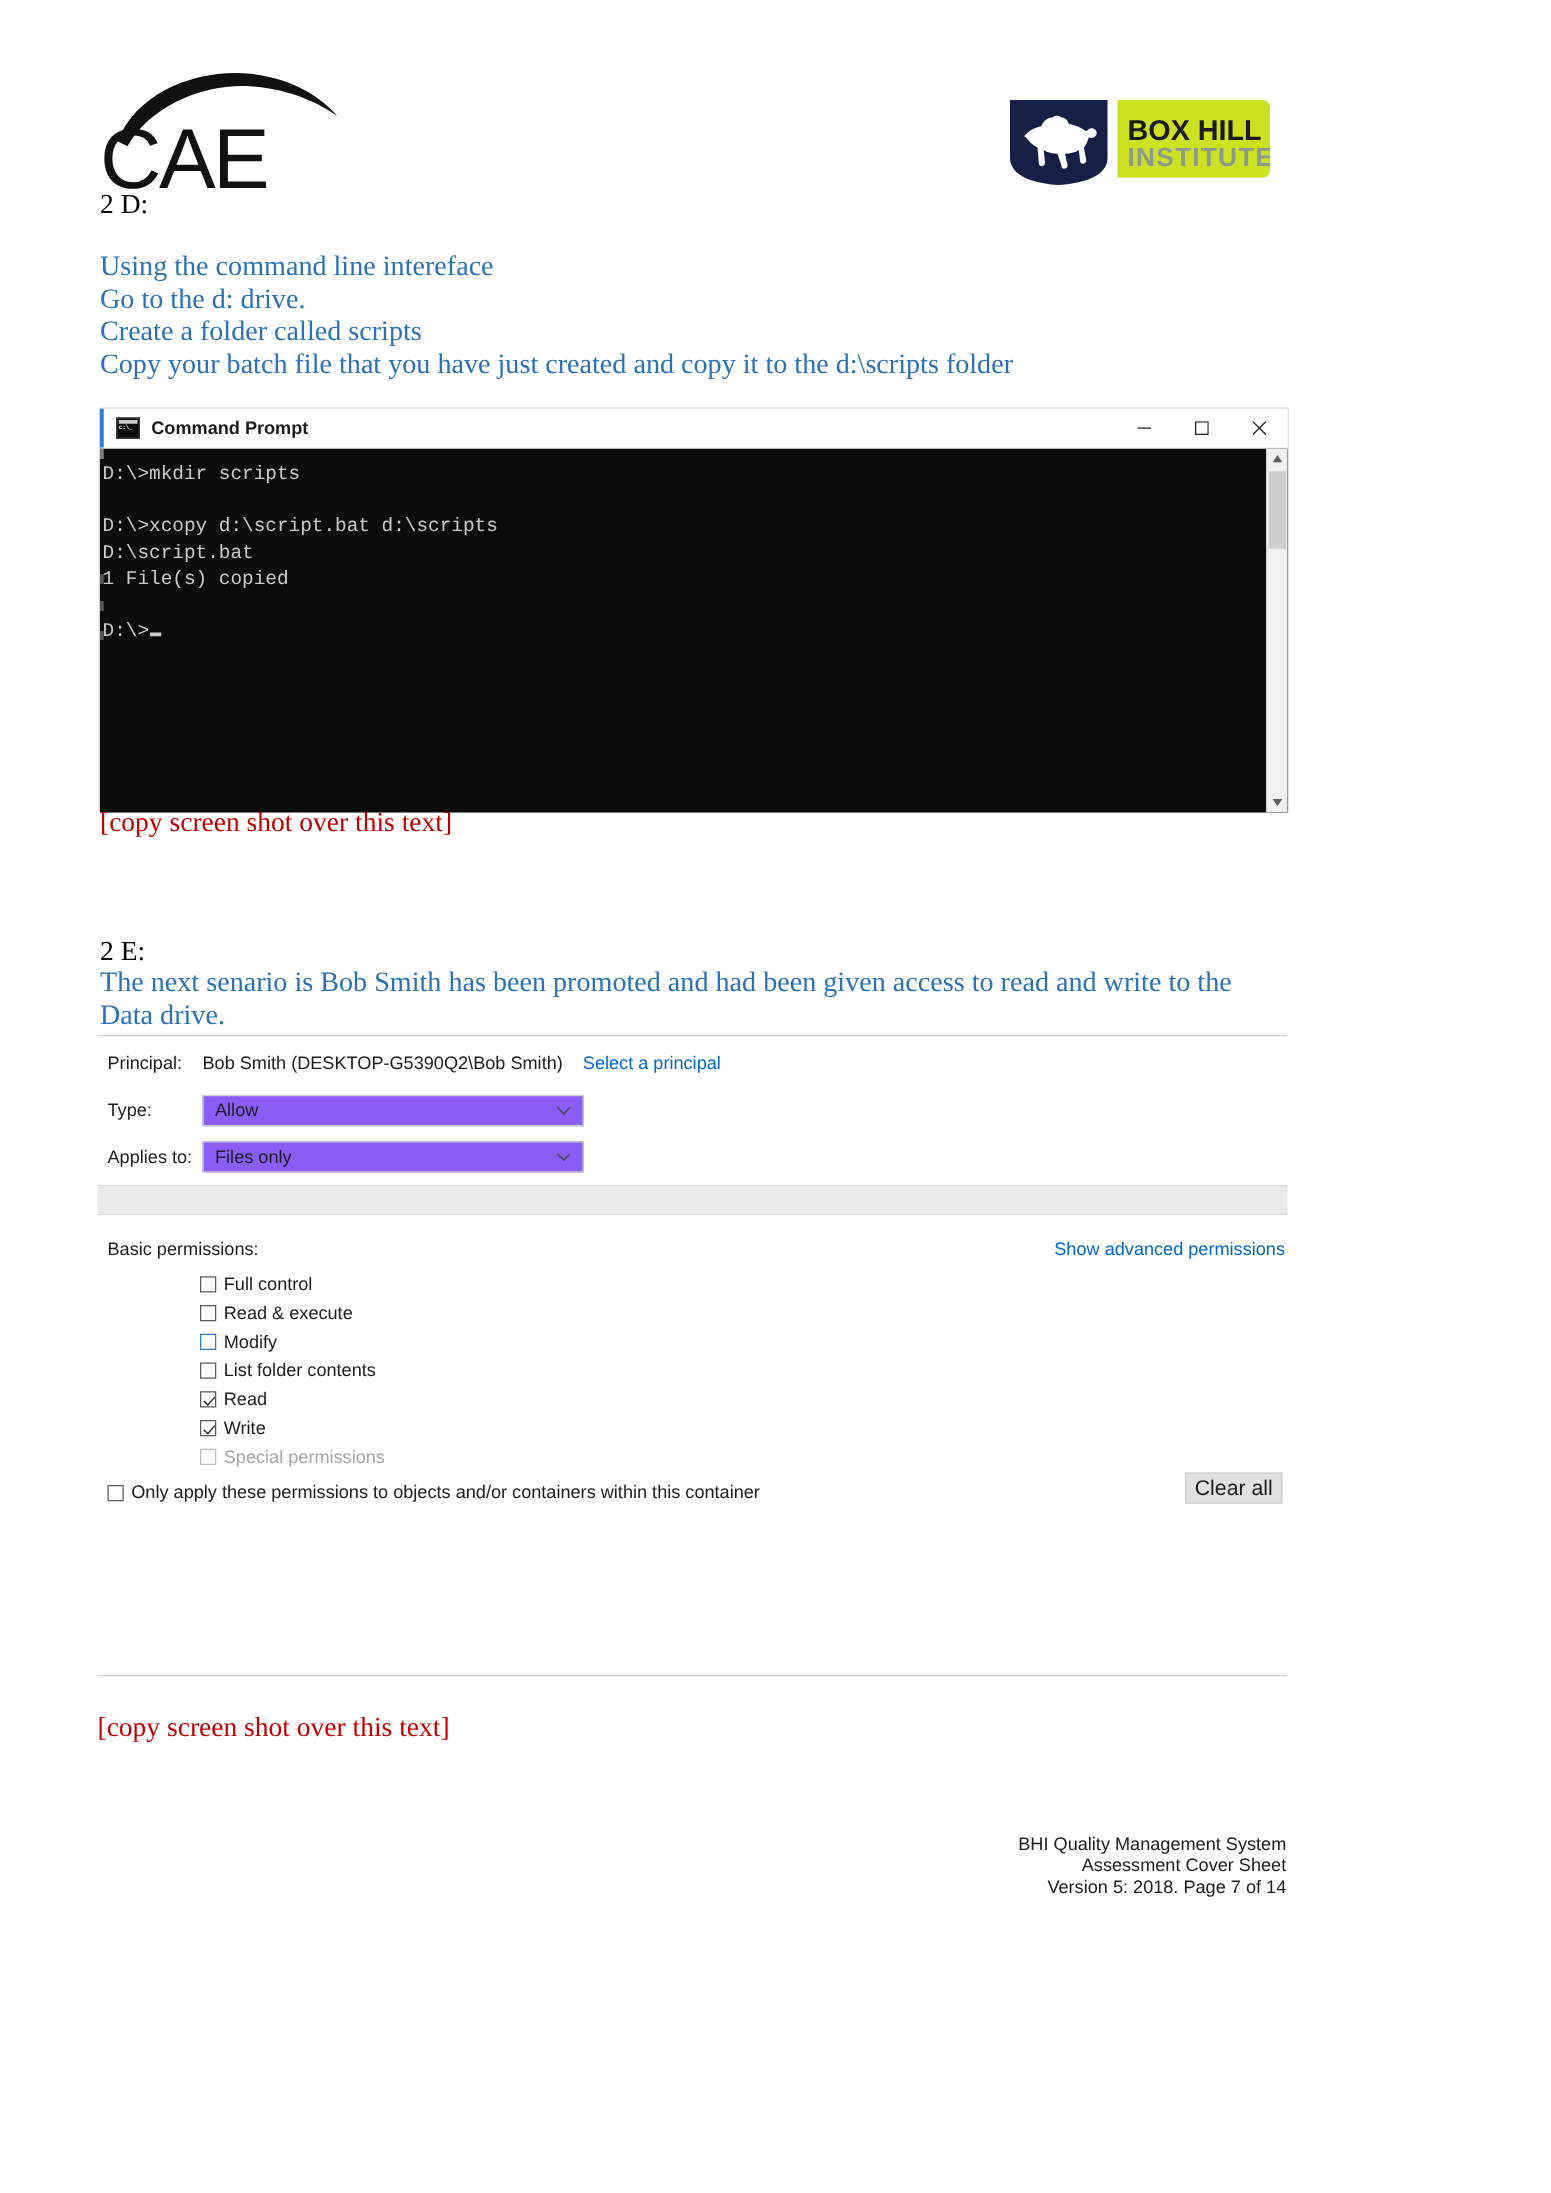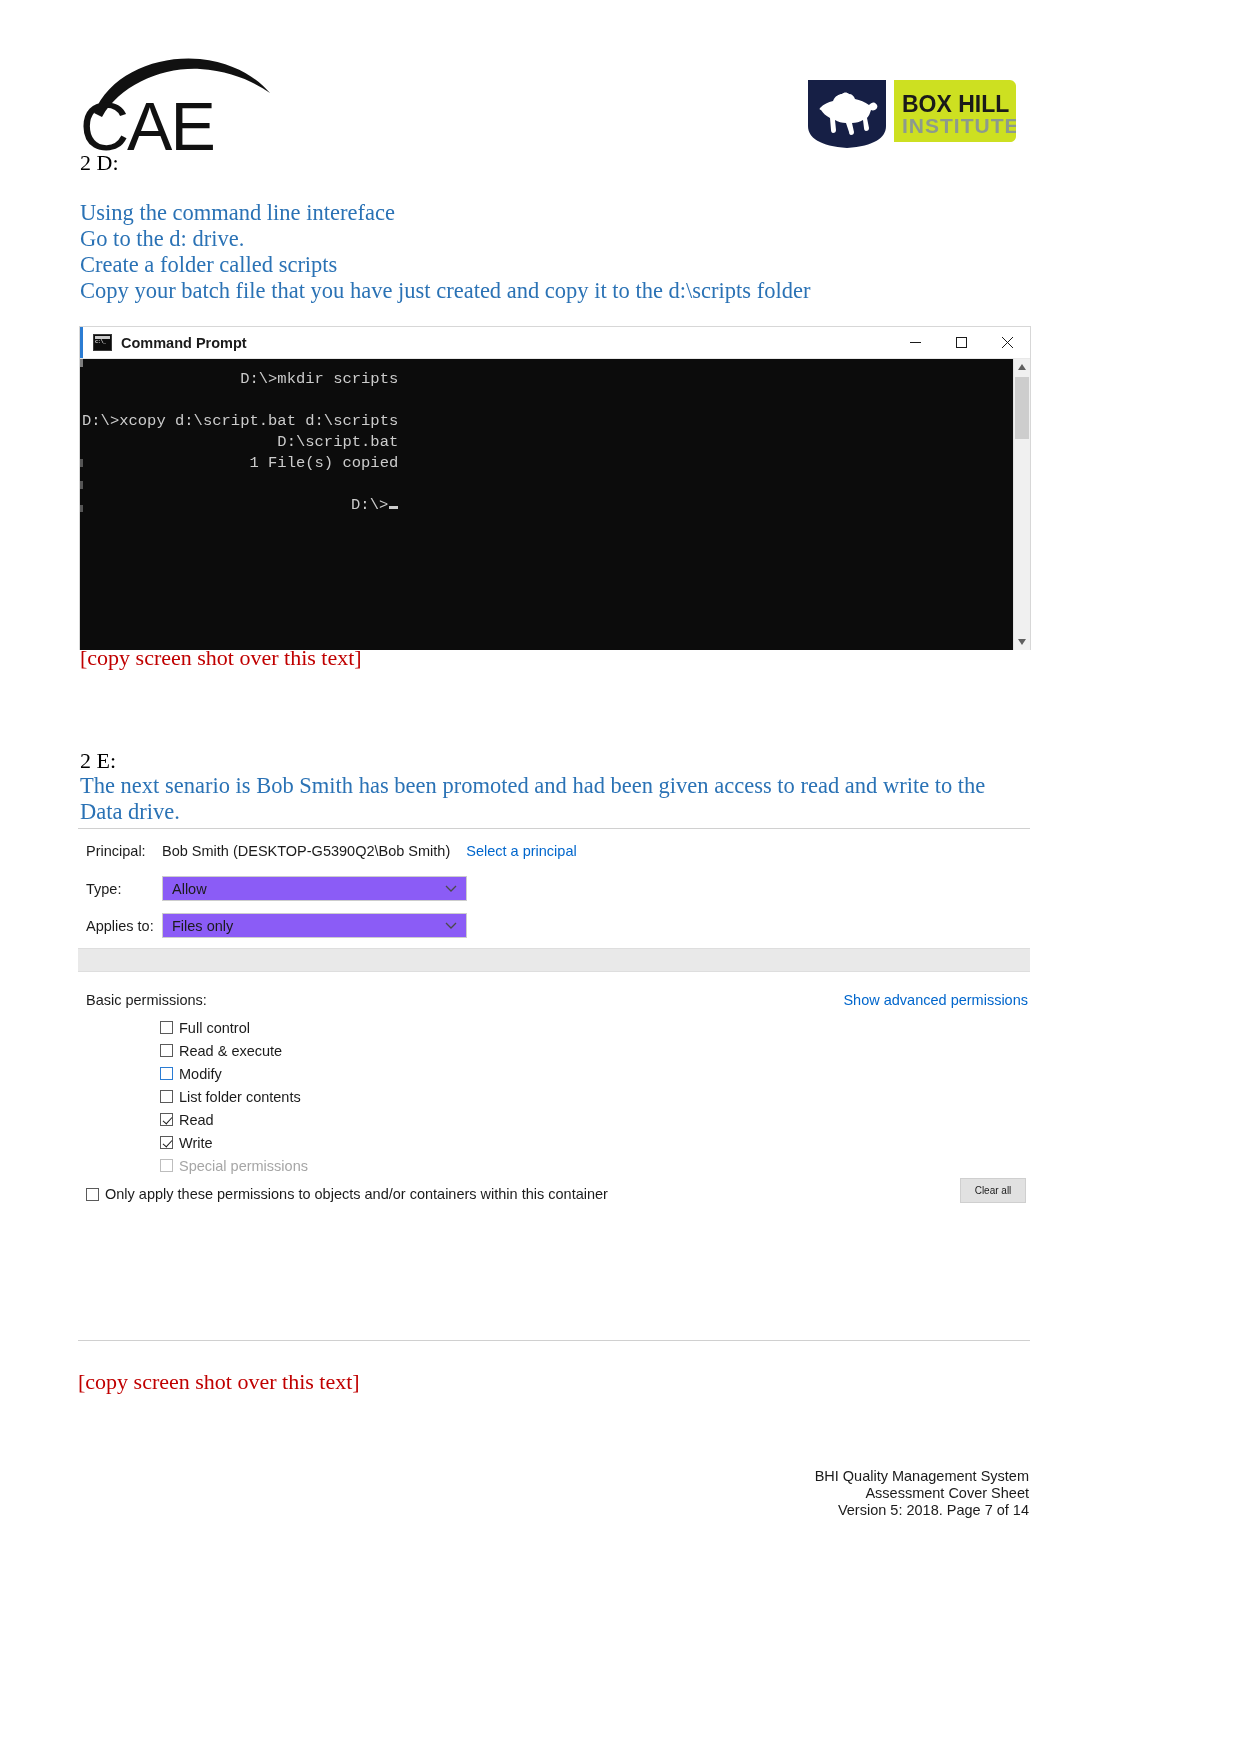--- a/index.html
+++ b/index.html
@@ -163,21 +163,20 @@
     justify-content: center;
     color: #1b1b1b;
   }
   .cmd-winbtn svg { display: block; }
 
   .cmd-body {
     position: relative;
     height: 291px;
     background: #0c0c0c;
     overflow: hidden;
-    text-align: right;
   }
   .cmd-text {
     position: absolute;
     left: 2px;
     top: 10px;
     color: #cccccc;
     font-family: "Liberation Mono", monospace;
     font-size: 15.5px;
     line-height: 21px;
     white-space: pre;
@@ -382,25 +381,25 @@
     margin-left: 6px;
     font-size: 14.5px;
     color: #1b1b1b;
     white-space: nowrap;
   }
 
   .clear-all-btn {
     position: absolute;
     right: 4px;
     top: 350px;
-    width: 66px;
+    width: 78px;
     height: 25px;
     background: #e1e1e1;
     border: 1px solid #cfcfcf;
-    font-size: 10px;
+    font-size: 17px;
     color: #1b1b1b;
     font-family: "Liberation Sans", sans-serif;
     cursor: pointer;
     box-sizing: border-box;
   }
 
   .perm-divider-bottom {
     position: absolute;
     left: 0;
     top: 512px;

